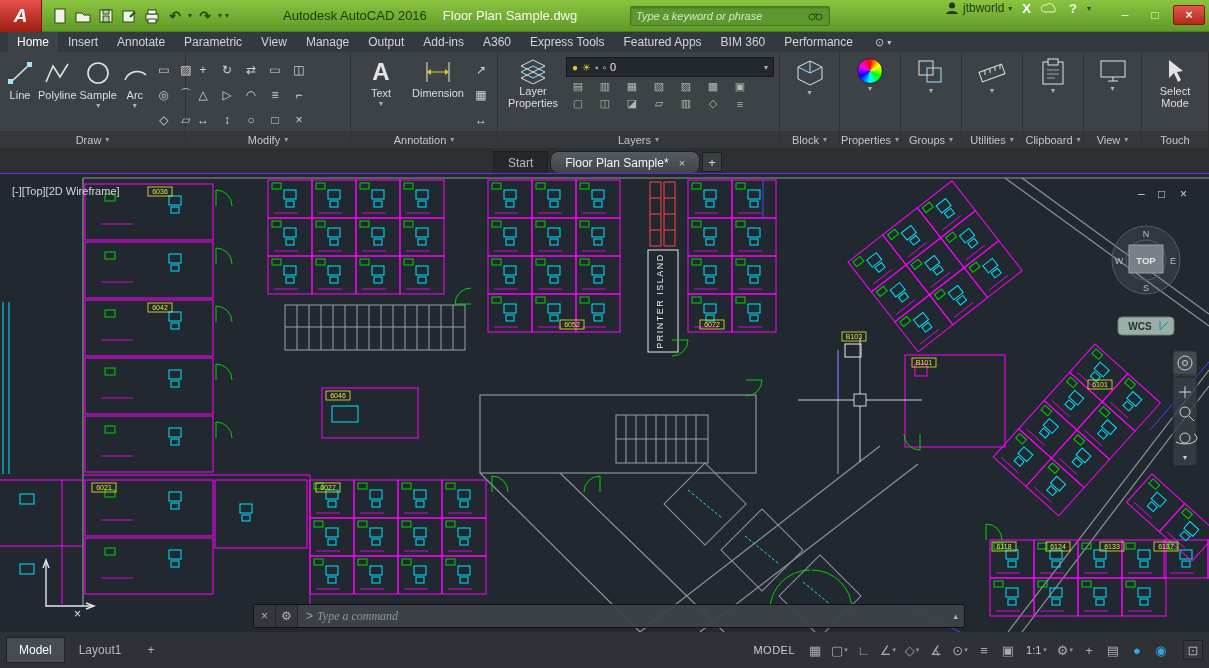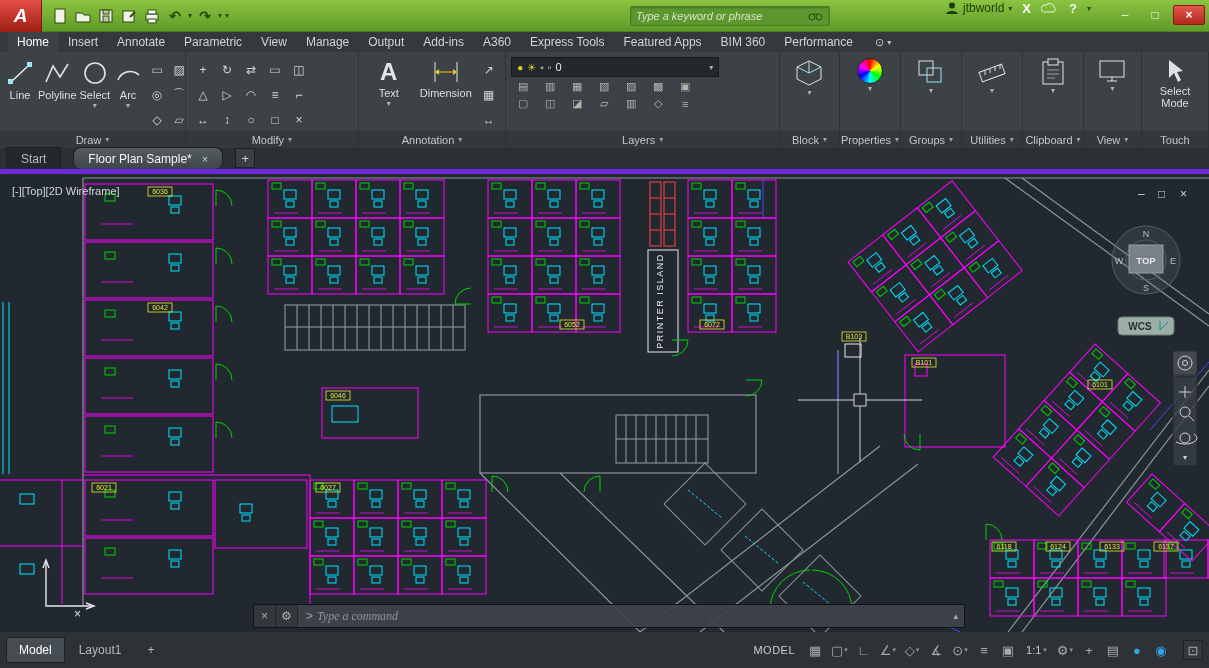--- a/index.html
+++ b/index.html
@@ -49,21 +49,21 @@
   .colorwheel { width:26px; height:26px; border-radius:50%; background:conic-gradient(#f00,#ff0,#0f0,#0ff,#00f,#f0f,#f00); border:1px solid #23272a; }
   .layersright { display:flex; flex-direction:column; gap:2px; padding-top:2px; }
   .layercombo { width:208px; height:20px; background:#23282c; border:1px solid #17191c; display:flex; align-items:center; gap:4px; padding:0 5px; font-size:11px; }
   .lc { font-size:10px; }
   .lc.y { color:#e8c832; } .lc.g { color:#9aa0a5; } .lc.w { color:#f0f0f0; }
   .lcval { color:#e8ebee; flex:1; }
   .lrow { display:flex; gap:9px; padding-left:3px; }
   .lrow .mic { width:18px; height:15px; font-size:11px; color:#aeb9ae; }
 
   
-  .filetabs { height:26px; background:#2c3033; display:flex; align-items:flex-end; padding-left:6px; gap:12px; border-bottom:5px solid #6d28d9; flex:0 0 26px; }
+  .filetabs { height:26px; background:#2c3033; display:flex; align-items:flex-end; padding-left:6px; gap:2px; border-bottom:1px solid #6d28d9; flex:0 0 26px;justify-content:center; }
   .ftab { height:22px; display:flex; align-items:center; padding:0 14px; font-size:12px; border:1px solid #1d2023; border-bottom:none; }
   .ftab.start { background:#24282b; color:#b7bbbe; }
   .ftab.active { background:linear-gradient(#545c61,#3f464a); color:#f2f4f5; gap:10px;border-radius:8px; }
   .ftab .close { color:#c9cdd0; font-size:11px; }
   .ftab-add { width:20px; height:20px; background:#384043; color:#cfd3d6; display:flex; align-items:center; justify-content:center; font-size:13px; border:1px solid #1d2023; margin-bottom:1px; }
 
   
   .canvas { position:relative; height:458px; background:#212830; overflow:hidden; flex:0 0 458px; }
   .plan { position:absolute; left:0; top:0; }
   svg text { font-family:"Liberation Sans", sans-serif; }
@@ -127,20 +127,24 @@
             <rect x="2" y="6" width="12" height="6" fill="#eef3e4" stroke="#2a4a10"></rect>
             <rect x="4" y="2" width="8" height="4" fill="#fff" stroke="#2a4a10"></rect>
             <rect x="4" y="11" width="8" height="4" fill="#fff" stroke="#2a4a10"></rect>
           </svg>
         </span>
       <span class="ic uglyph">↶</span>
         <span class="caret">▾</span>
       <span class="ic uglyph">↷</span>
         <span class="caret">▾</span>
       <span class="caret">▾</span>
+    </div>
+    <div class="titletext">
+      <span class="app-name">Autodesk AutoCAD 2016</span>
+      <span class="doc-name">Floor Plan Sample.dwg</span>
     </div>
     <div class="searchbox">
       <input placeholder="Type a keyword or phrase" style="">
       <svg width="16" height="12">
           <circle cx="4" cy="7" r="3" fill="none" stroke="#2a4a10"></circle>
           <circle cx="11" cy="7" r="3" fill="none" stroke="#2a4a10"></circle>
           <path d="M6 4h3" stroke="#2a4a10"></path>
         </svg>
     </div>
     <div class="tb-right">
@@ -201,21 +205,21 @@
         <div class="bigbtn">
           <svg width="30" height="30">
               <path d="M4 24 L11 8 L18 19 L26 6" fill="none" stroke="#dfe3e5" stroke-width="1.6"></path>
             </svg>
           <span>Polyline</span>
         </div>
         <div class="bigbtn">
           <svg width="30" height="30">
               <circle cx="15" cy="15" r="10" fill="none" stroke="#dfe3e5" stroke-width="1.6"></circle>
             </svg>
-          <span>Select</span>
+          <span>Sample</span>
           <span class="caret">▾</span>
         </div>
         <div class="bigbtn" style="width:36px">
           <svg width="30" height="30">
               <path d="M5 22 A13 13 0 0 1 26 17" fill="none" stroke="#dfe3e5" stroke-width="1.6"></path>
             </svg>
           <span>Arc</span>
           <span class="caret">▾</span>
         </div>
         <div class="smallcol">
@@ -281,20 +285,28 @@
         </div>
       </div>
       <div class="panel-label">
           <span>Annotation</span>
           <span class="caret">▾</span>
         </div>
     </div>
 
     <div class="panel" style="width:282px">
       <div class="panel-body">
+        <div class="bigbtn" style="width:62px">
+          <svg width="30" height="26">
+              <path d="M15 2 27 8 15 14 3 8z" fill="none" stroke="#dfe3e5"></path>
+              <path d="M15 8 27 14 15 20 3 14z" fill="none" stroke="#9fe4f8"></path>
+              <path d="M15 14 27 20 15 26 3 20z" fill="none" stroke="#dfe3e5"></path>
+            </svg>
+          <span>Layer Properties</span>
+        </div>
         <div class="layersright">
           <div class="layercombo">
             <span class="lc y">●</span>
             <span class="lc y">☀</span>
             <span class="lc g">▪</span>
             <span class="lc w">▫</span>
             <span class="lcval">0</span>
             <span class="caret" style="color:#aeb3b7">▾</span>
           </div>
           <div class="lrow">

